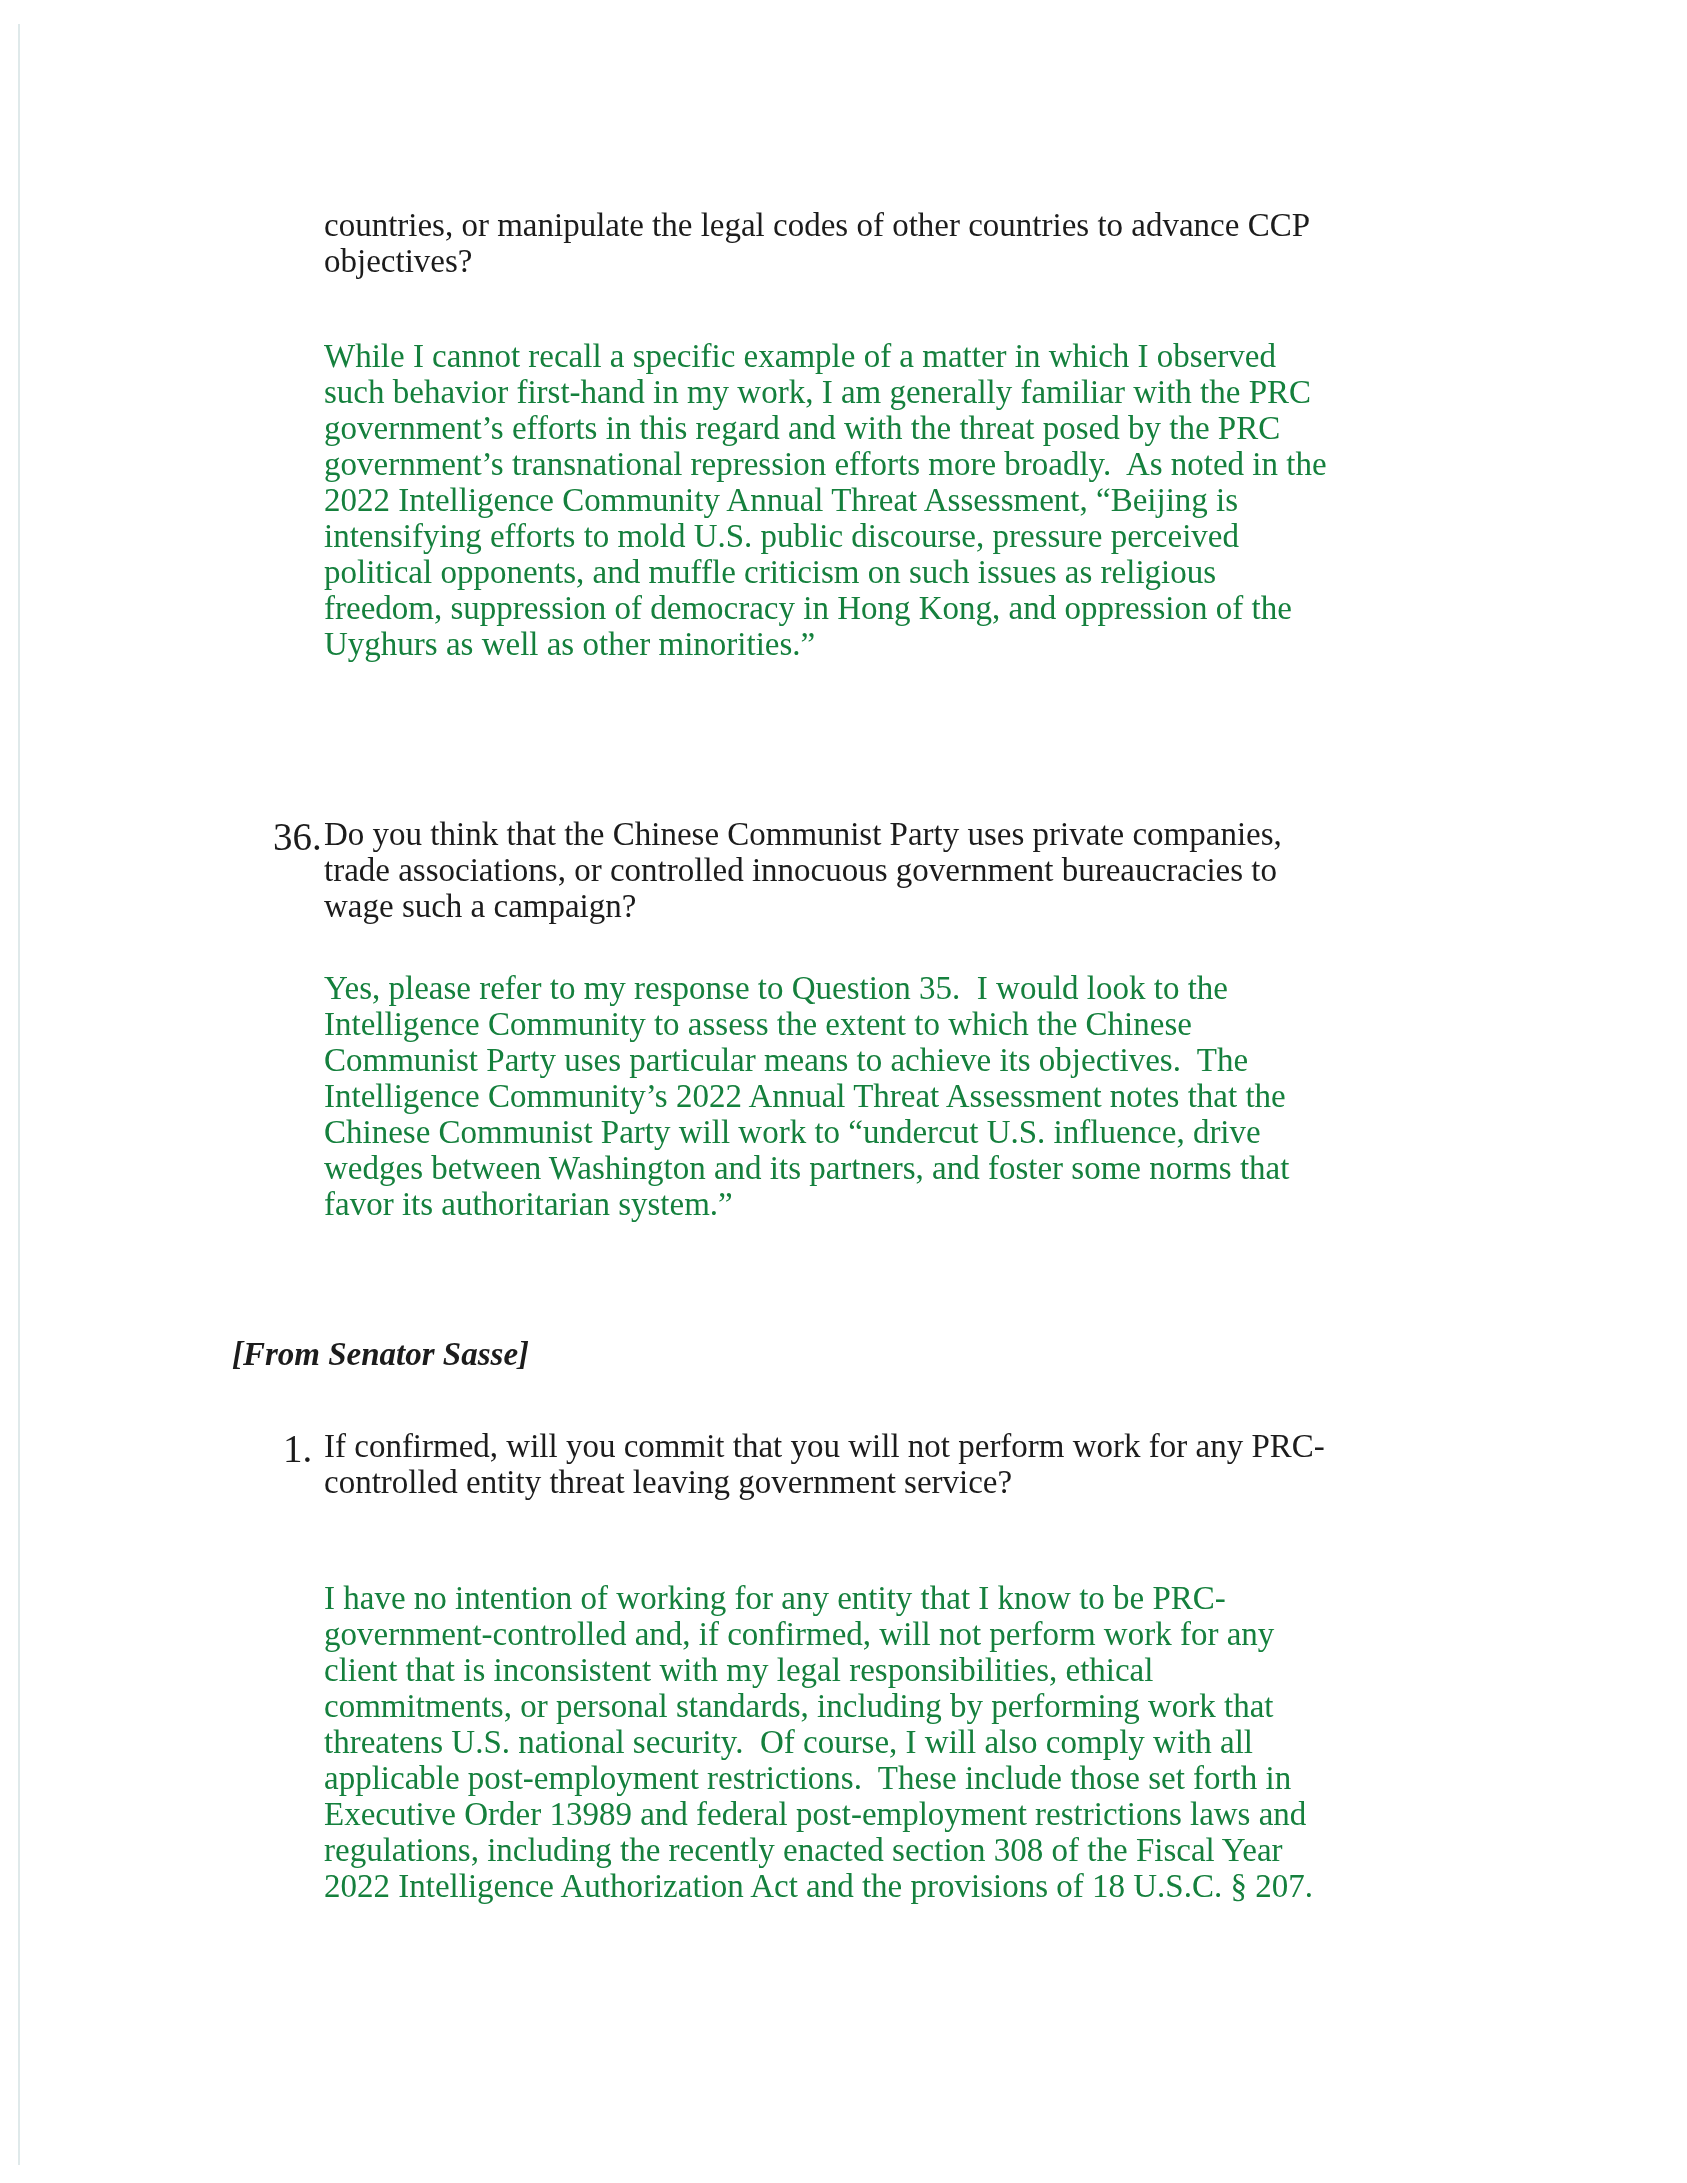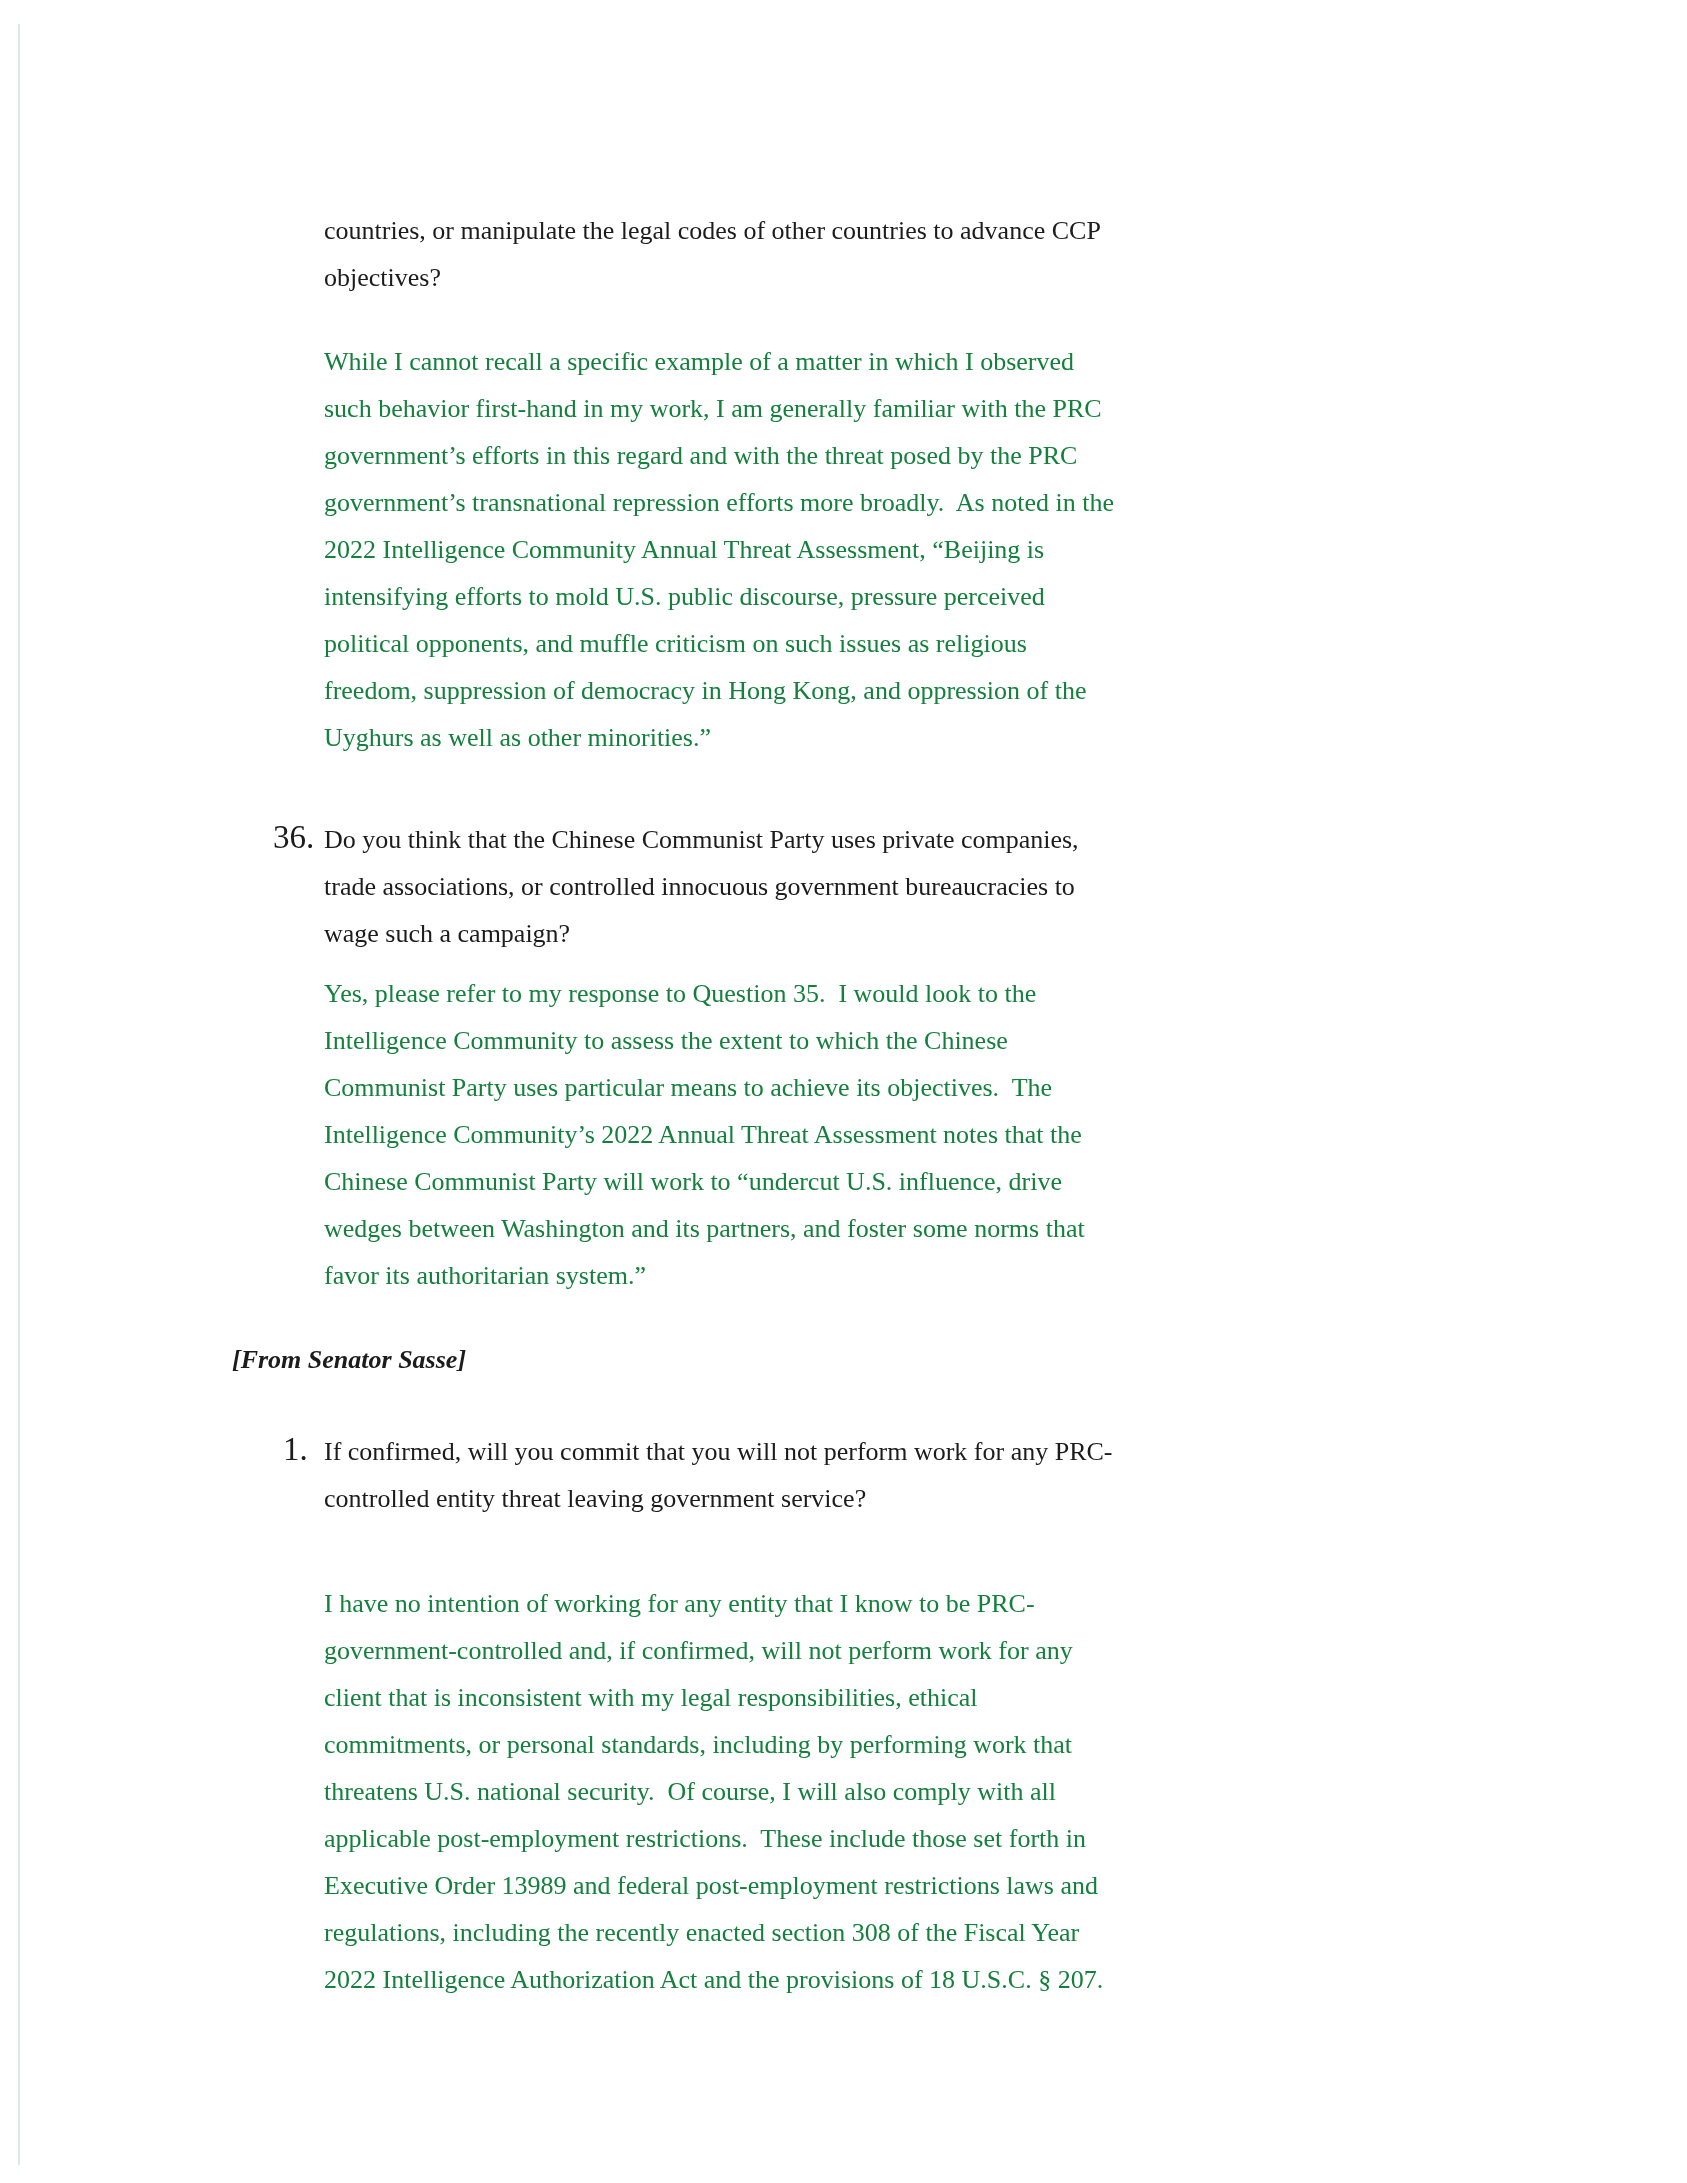--- a/index.html
+++ b/index.html
@@ -20,27 +20,27 @@
   .scan-line {
     position: absolute;
     left: 18px;
     top: 24px;
     width: 2px;
     height: 2141px;
     background: #dfe9ea;
   }
   .block {
     position: absolute;
-    font-size: 26px;
-    line-height: 47px;
+    font-size: 33px;
+    line-height: 36px;
     white-space: pre-wrap;
   }
   .q-number {
     position: absolute;
-    font-size: 33px;
+    font-size: 39px;
     line-height: 42px;
     color: #1c1c1c;
   }
   .answer {
     color: #15803d;
   }
   .section-header {
     font-weight: bold;
     font-style: italic;
     color: #1c1c1c;

